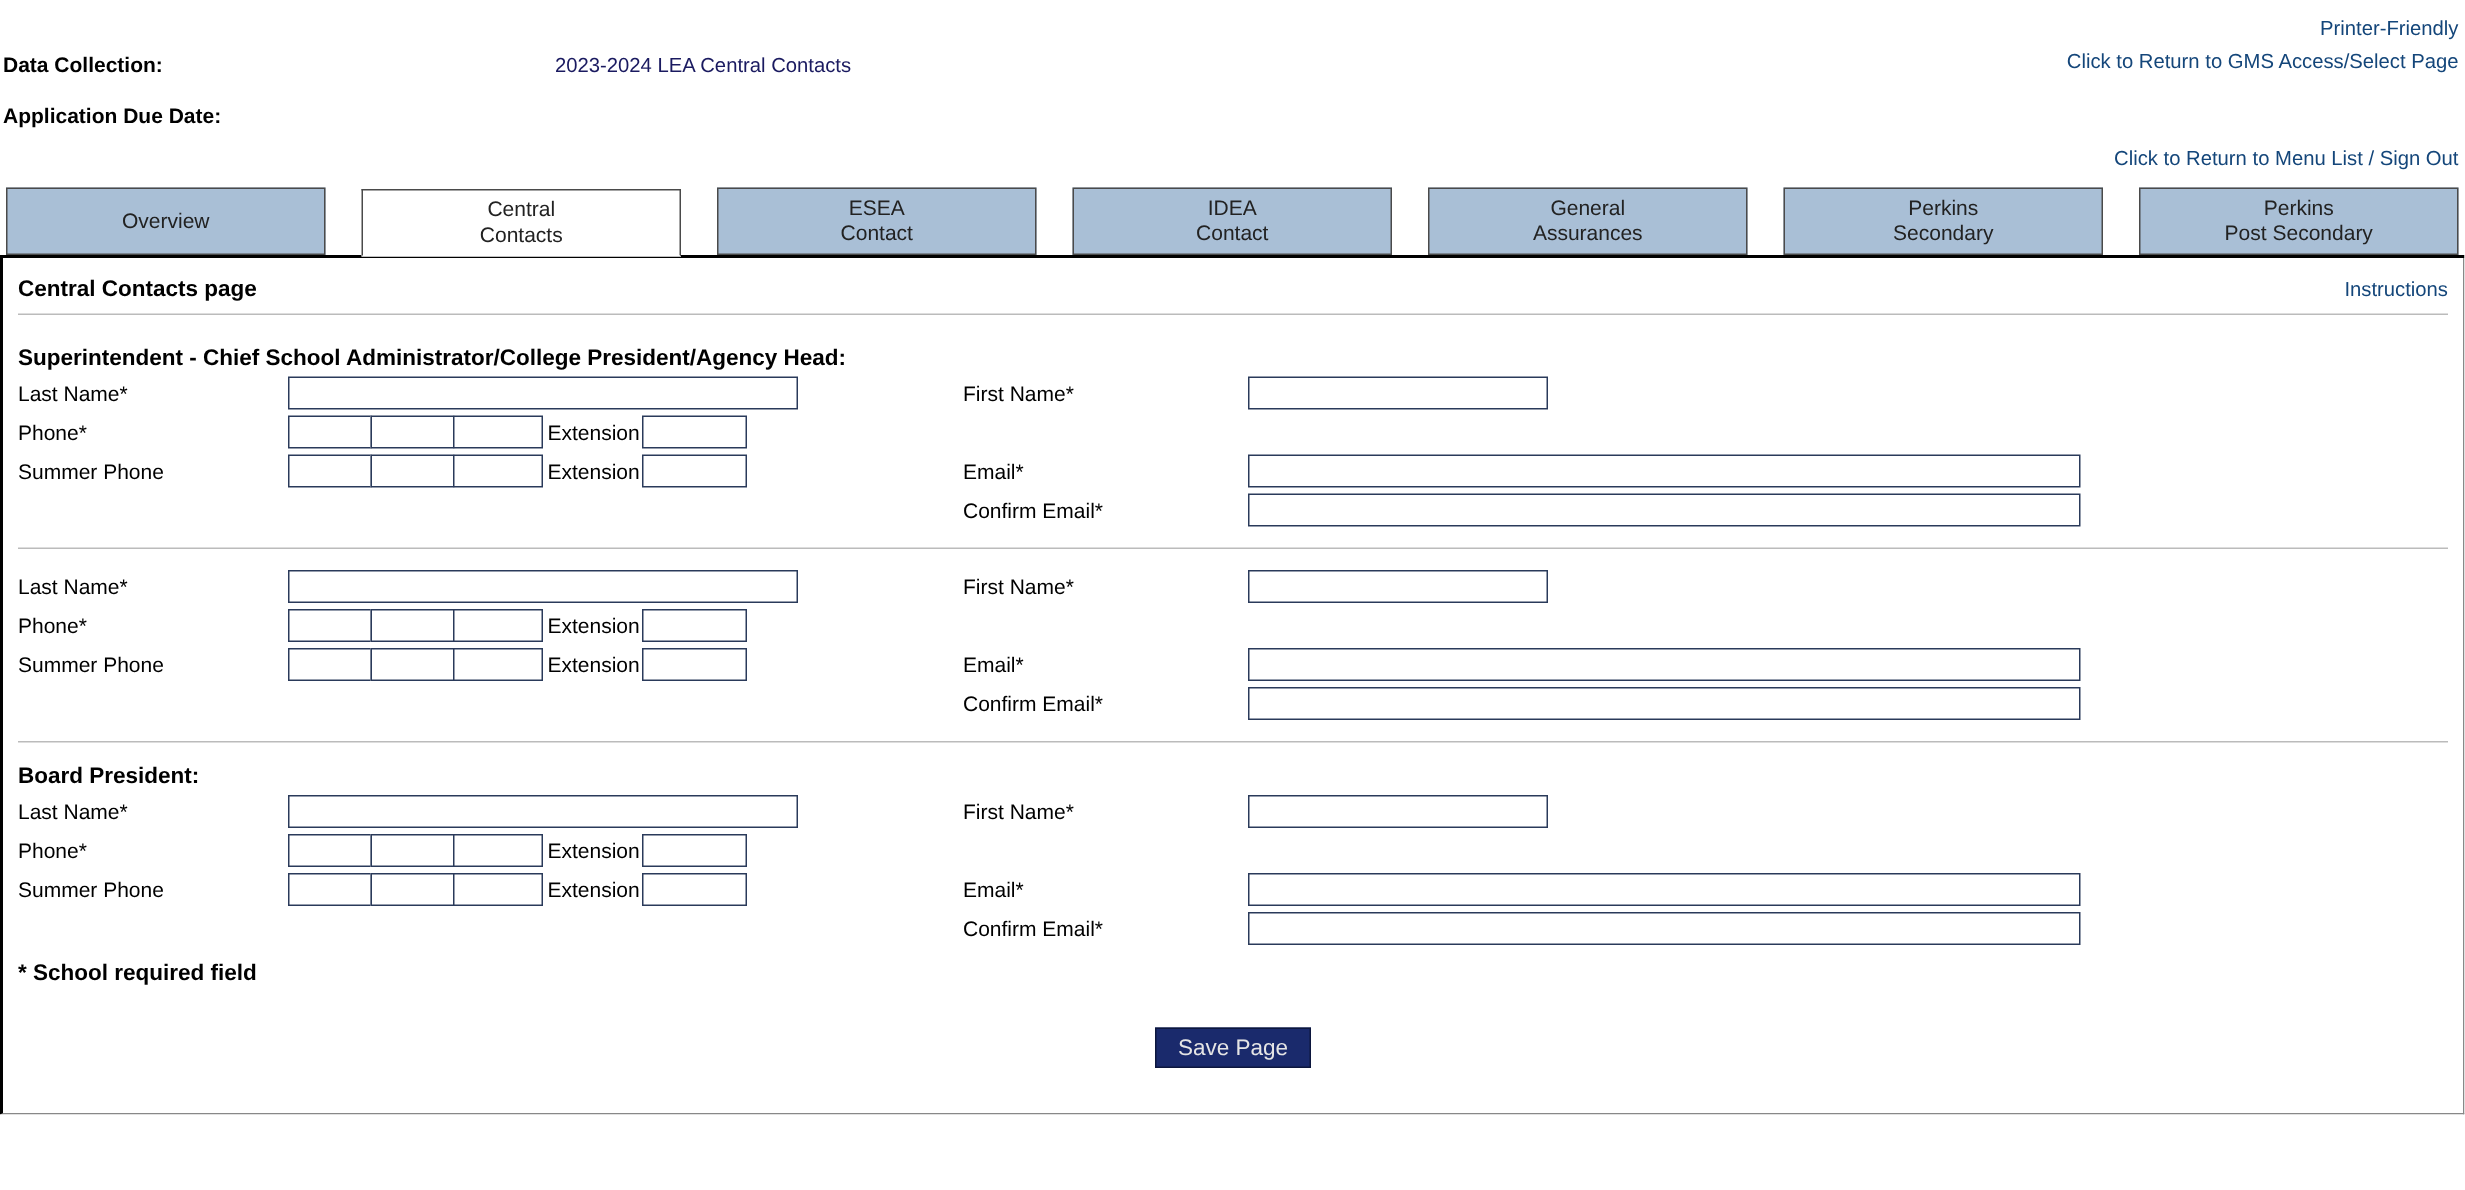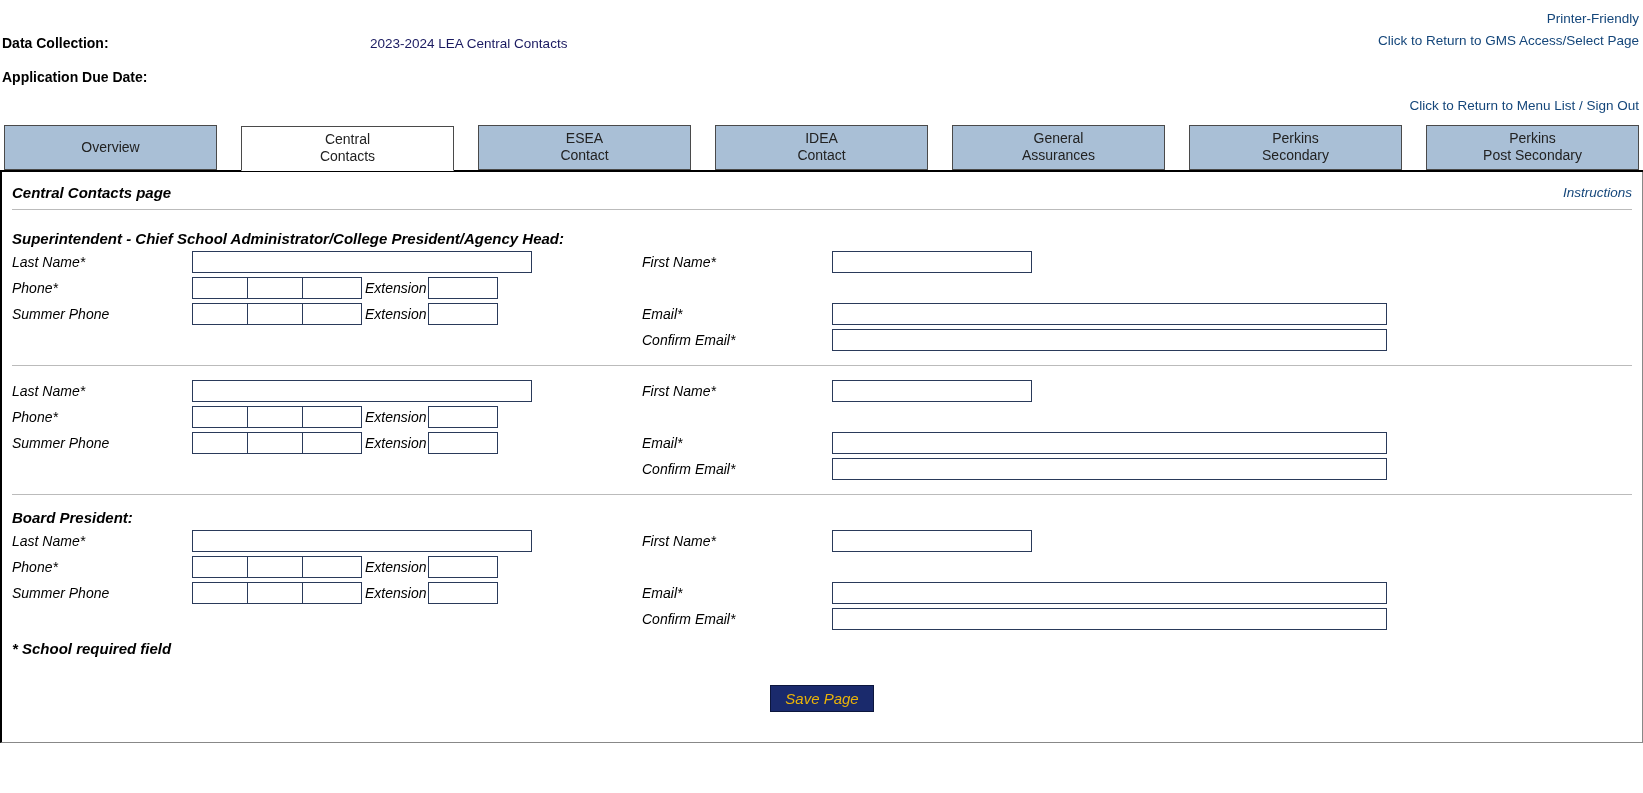--- a/index.html
+++ b/index.html
@@ -49,21 +49,20 @@
     background: #fff;
     border-bottom: 1px solid #fff;
     position: relative;
     top: 1px;
   }
   .content-frame {
     border-left: 2px solid #000;
     border-right: 1px solid #888;
     border-bottom: 1px solid #888;
     padding: 6px 10px 30px 10px;
-    font-style: italic;
   }
   .page-title-row {
     display: flex;
     align-items: center;
     border-bottom: 1px solid #bbb;
     padding: 6px 0 8px 0;
     margin-bottom: 20px;
   }
   .page-title { font-weight: bold; font-size: 15px; }
   .instructions-link { margin-left: auto; color: #14467a; cursor: pointer; }
@@ -90,21 +89,21 @@
   .w56  { width: 56px; }
   .w60  { width: 60px; }
   .w70  { width: 70px; }
   .phone-group { display: flex; align-items: center; gap: 0; }
   .phone-group .txt { margin-right: -1px; }
   .ext-lbl { font-size: 14px; margin: 0 2px 0 4px; }
   .required-note { font-weight: bold; font-size: 15px; margin-top: 10px; }
   .save-row { text-align: center; margin-top: 28px; }
   .save-btn {
     background: #1a2a6c;
-    color: #eab308;
+    color: #e5e5e5;
     border: 1px solid #0c163d;
     font: inherit;
     font-size: 15px;
     padding: 4px 14px;
     cursor: pointer;
   }
 </style>
 </head>
 <body>
 

